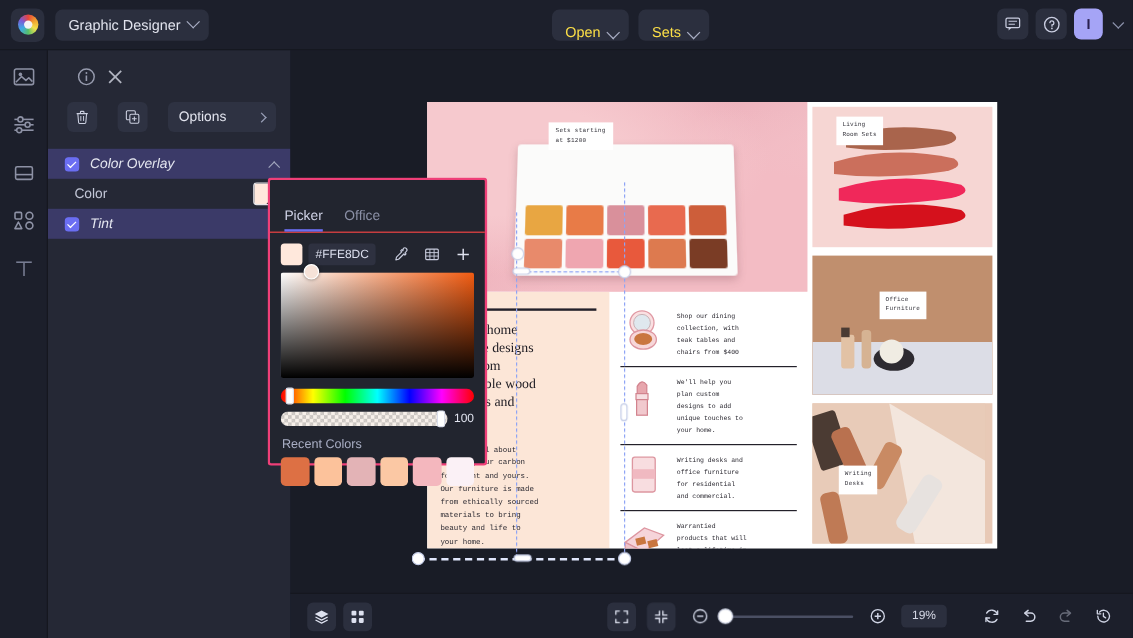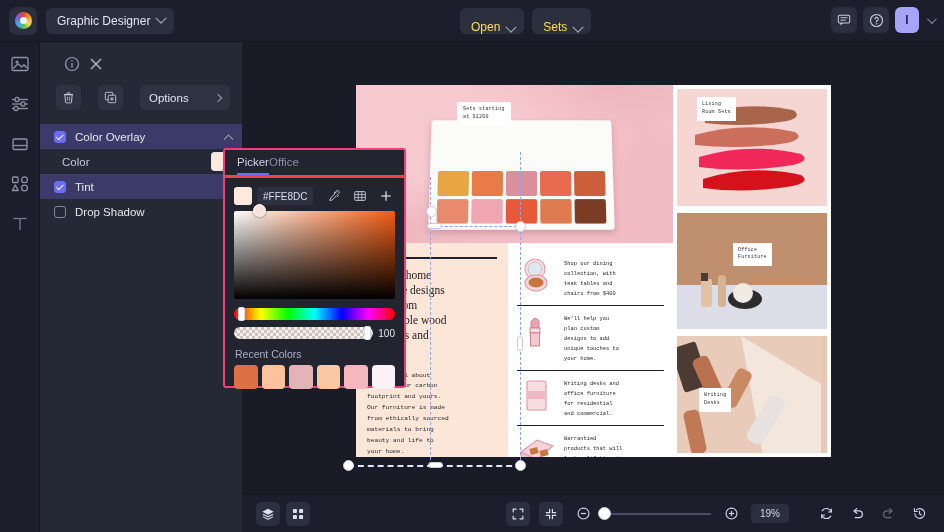--- a/index.html
+++ b/index.html
@@ -103,21 +103,21 @@
     font-size: 11.5px; color: #e2e4ee; cursor: pointer;
   }
   .arrow-r {
     margin-left: auto; width: 6px; height: 6px;
     border-right: 1.3px solid #9aa0b8; border-top: 1.3px solid #9aa0b8;
     transform: rotate(45deg);
   }
   #layers { margin-top: 14px; }
   .layer-row {
     height: 25px; display: flex; align-items: center;
-    padding: 0 10px 0 14px; gap: 9px; cursor: pointer;
+    padding: 0 10px 0 14px; gap: 9px; cursor: pointer; font-style: italic;
   }
   .layer-row.active { background: #3b3a68; }
   .cb {
     width: 12px; height: 12px; border-radius: 3px;
     border: 1.4px solid #8186a0; flex: none;
     display: flex; align-items: center; justify-content: center;
   }
   .cb.on { background: #6b6ef2; border-color: #6b6ef2; }
   .cb.on::after {
     content: ""; width: 6px; height: 3px;
@@ -246,22 +246,22 @@
   .handle-bar.vert { width: 6px; height: 15px; }
 
   
   #picker {
     position: absolute; left: 223px; top: 148px;
     width: 183px; height: 240px;
     background: #22252f; border: 2px solid #ef3f78;
     border-radius: 3px; z-index: 50;
   }
   #pk-tabs {
-    display: flex; padding: 6px 12px 0 12px;
-    border-bottom: 3px solid #ef4444;
+    display: flex; gap: 18px; padding: 24px 12px 0 12px;
+    border-bottom: 1px solid #ef4444;
   }
   .pk-tab {
     font-size: 11.5px; color: #8b90a6; padding-bottom: 5px; cursor: pointer;
   }
   .pk-tab.on { color: #cfd2e6; border-bottom: 2px solid #6b6ef2; }
   #pk-hexrow {
     display: flex; align-items: center; gap: 5px; padding: 9px 9px 0 9px;
   }
   #pk-chip {
     width: 18px; height: 18px; border-radius: 3px; background: #ffe8dc;
@@ -469,25 +469,20 @@
     </div>
     <div class="sub-row">
       <span class="sub-label">Color</span>
       <div id="color-swatch"></div>
     </div>
     <div class="layer-row active">
       <span class="cb on"></span>
       <span class="layer-name">Tint</span>
       <i class="caret down"></i>
     </div>
-    <div class="layer-row">
-      <span class="cb"></span>
-      <span class="layer-name">Drop Shadow</span>
-      <i class="caret down"></i>
-    </div>
   </div>
 </div>
 
 <div id="canvas-area">
   <div id="artboard">
 
     <div id="hero" class="ab-col">
       <div class="palette-box">
         <div class="pan-grid">
           <span class="pan" style="background:#E8A642"></span>

